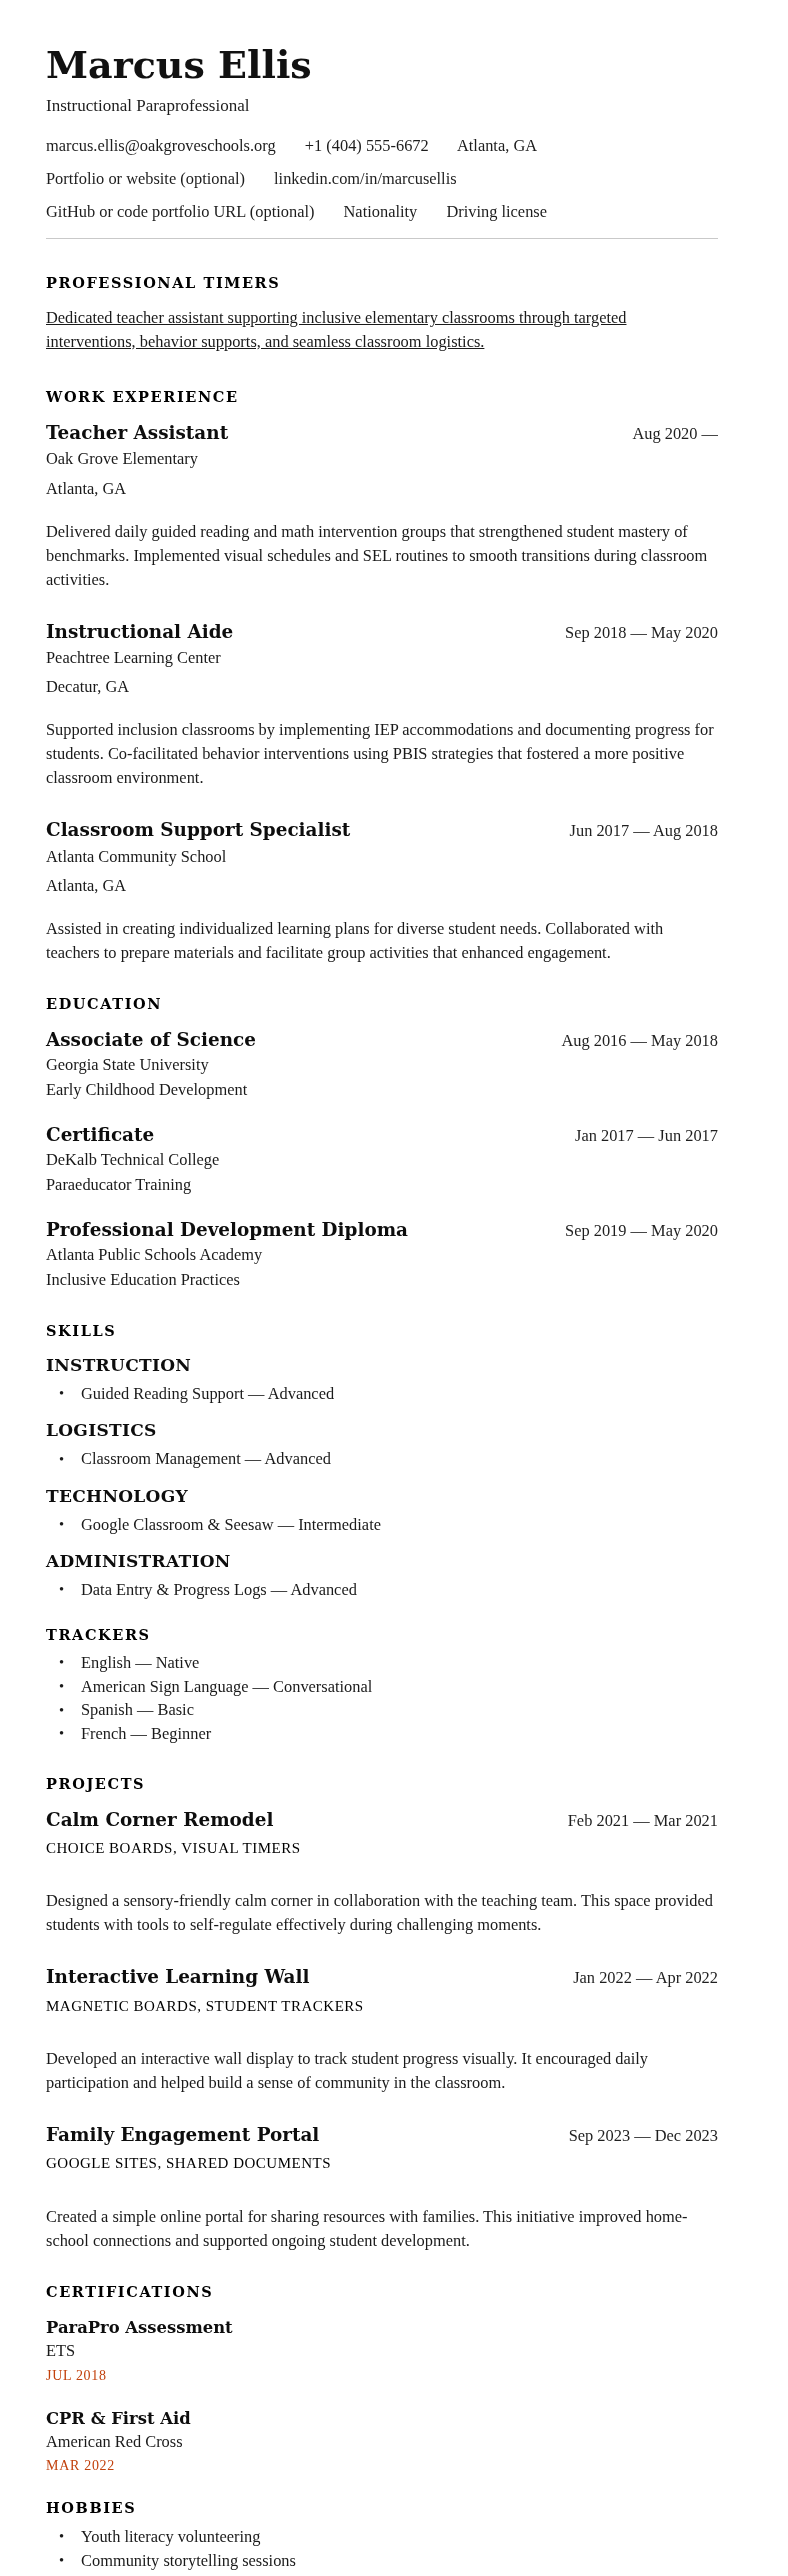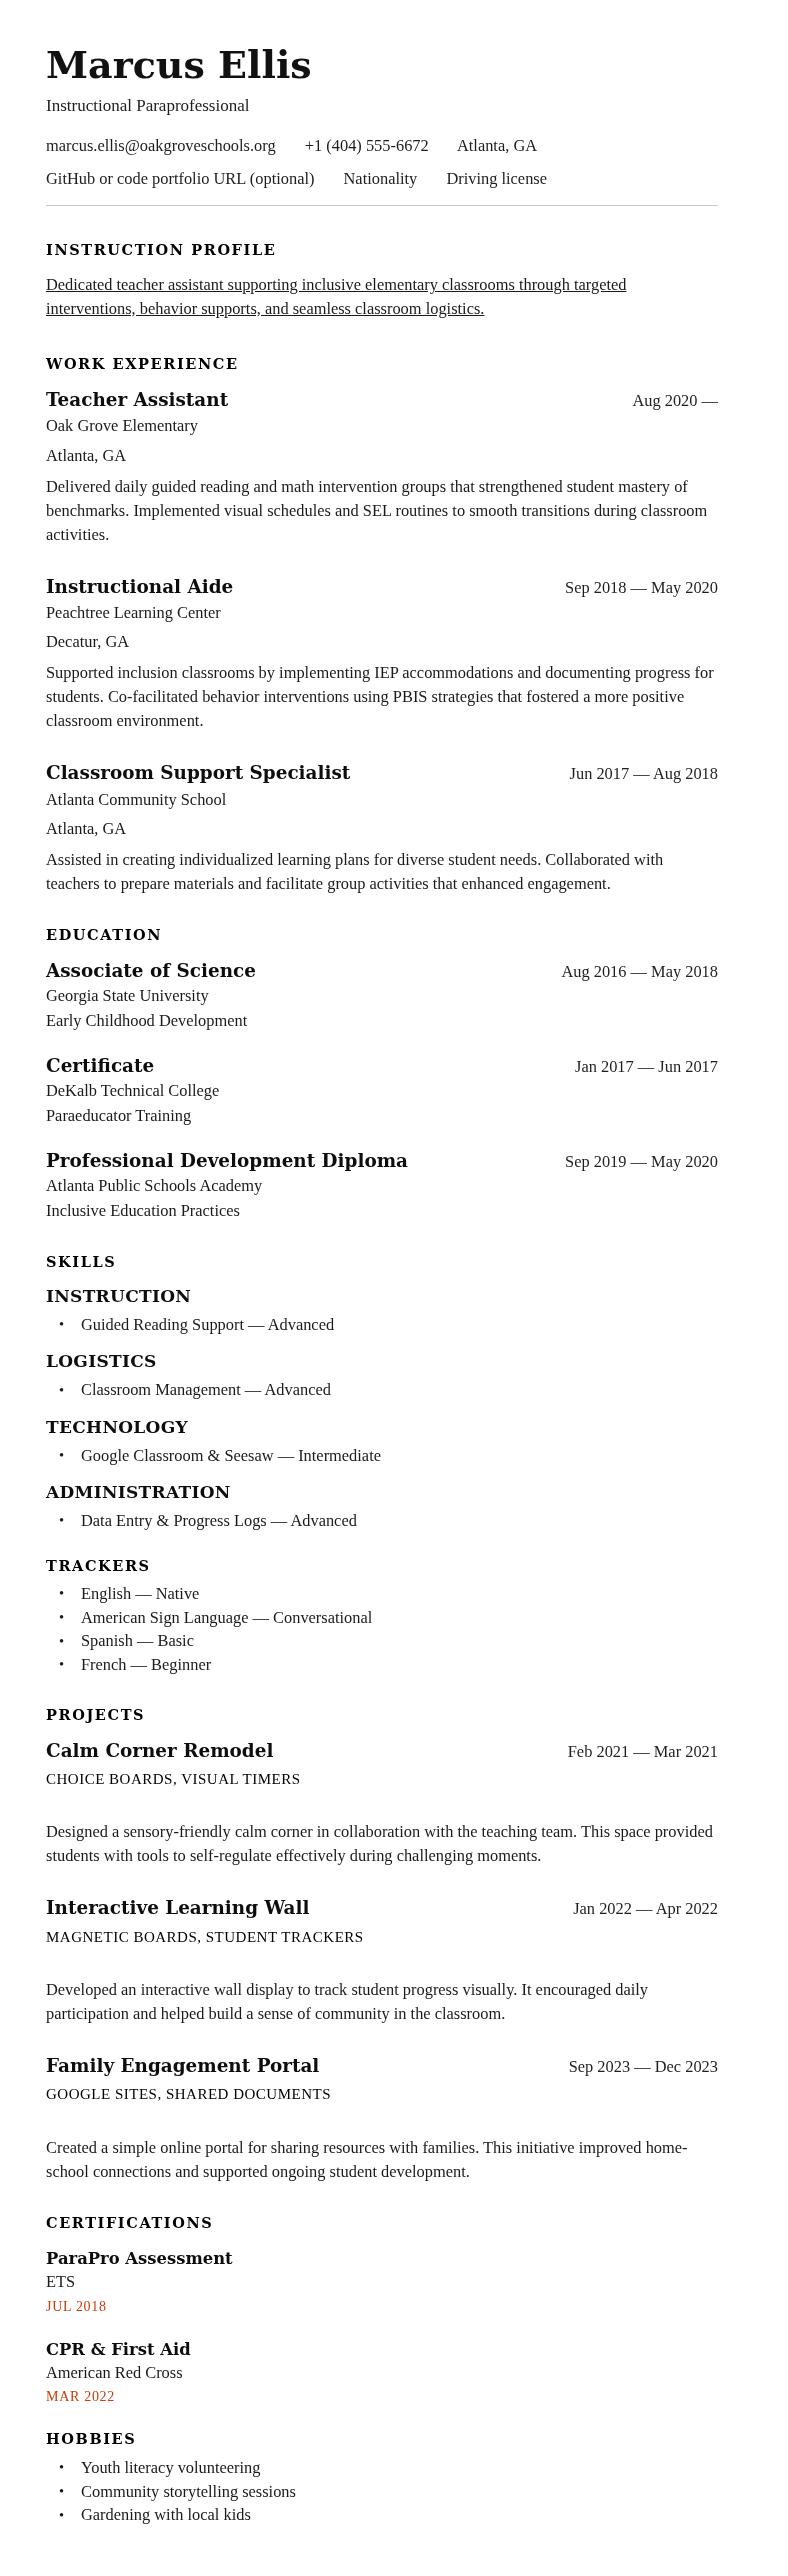--- a/index.html
+++ b/index.html
@@ -93,21 +93,21 @@
   }
   .entry-date {
     font-size: 16.4px;
     line-height: 21px;
     color: #1f1f1f;
     white-space: nowrap;
   }
   .entry-company { font-size: 16.4px; line-height: 21px; margin-top: 4px; }
   .entry-location { font-size: 16.4px; line-height: 21px; margin-top: 8.5px; }
   .entry-desc {
-    margin-top: 9px;
+    margin-top: 21px;
     max-width: 697px;
     font-size: 16.4px;
     line-height: 24px;
   }
 
   .edu-entry { margin-top: 24px; }
   .edu-entry.first { margin-top: 17px; }
   .edu-school { font-size: 16.4px; line-height: 21px; margin-top: 2.6px; }
   .edu-field  { font-size: 16.4px; line-height: 21px; margin-top: 4px; }
 
@@ -181,30 +181,34 @@
   <header>
     <h1 class="name">Marcus Ellis</h1>
     <div class="subtitle">Instructional Paraprofessional</div>
 
     <div class="contact-row">
       <span>marcus.ellis@oakgroveschools.org</span>
       <span>+1 (404) 555-6672</span>
       <span>Atlanta, GA</span>
     </div>
     <div class="contact-row">
+      <span>Portfolio or website (optional)</span>
+      <span>linkedin.com/in/marcusellis</span>
+    </div>
+    <div class="contact-row">
       <span>GitHub or code portfolio URL (optional)</span>
       <span>Nationality</span>
       <span>Driving license</span>
     </div>
 
     <hr class="divider">
   </header>
 
   <section>
-    <h2 class="section-heading profile-h">INSTRUCTION PROFILE</h2>
+    <h2 class="section-heading profile-h">PROFESSIONAL TIMERS</h2>
     <p class="profile-text">Dedicated teacher assistant supporting inclusive elementary classrooms through targeted interventions, behavior supports, and seamless classroom logistics.</p>
   </section>
 
   <section>
     <h2 class="section-heading work-h">WORK EXPERIENCE</h2>
 
     <div class="entry first">
       <div class="entry-head">
         <h3 class="entry-title">Teacher Assistant</h3>
         <span class="entry-date">Aug 2020 —</span>

